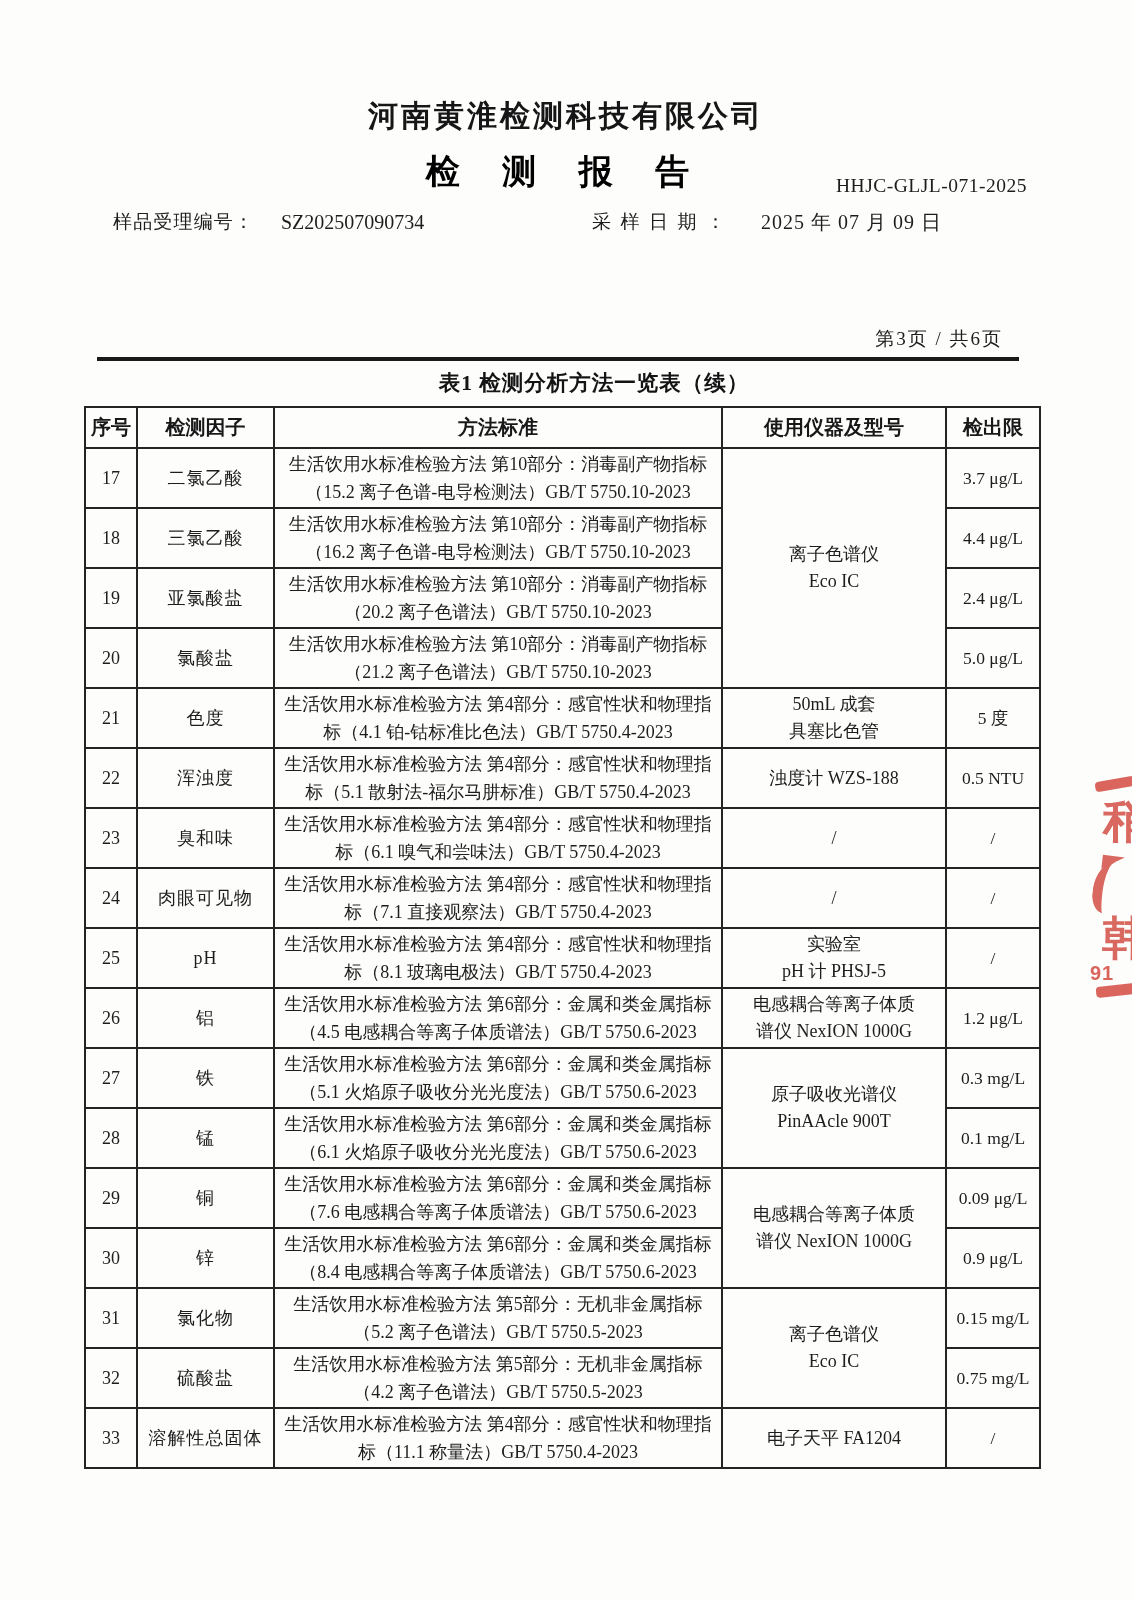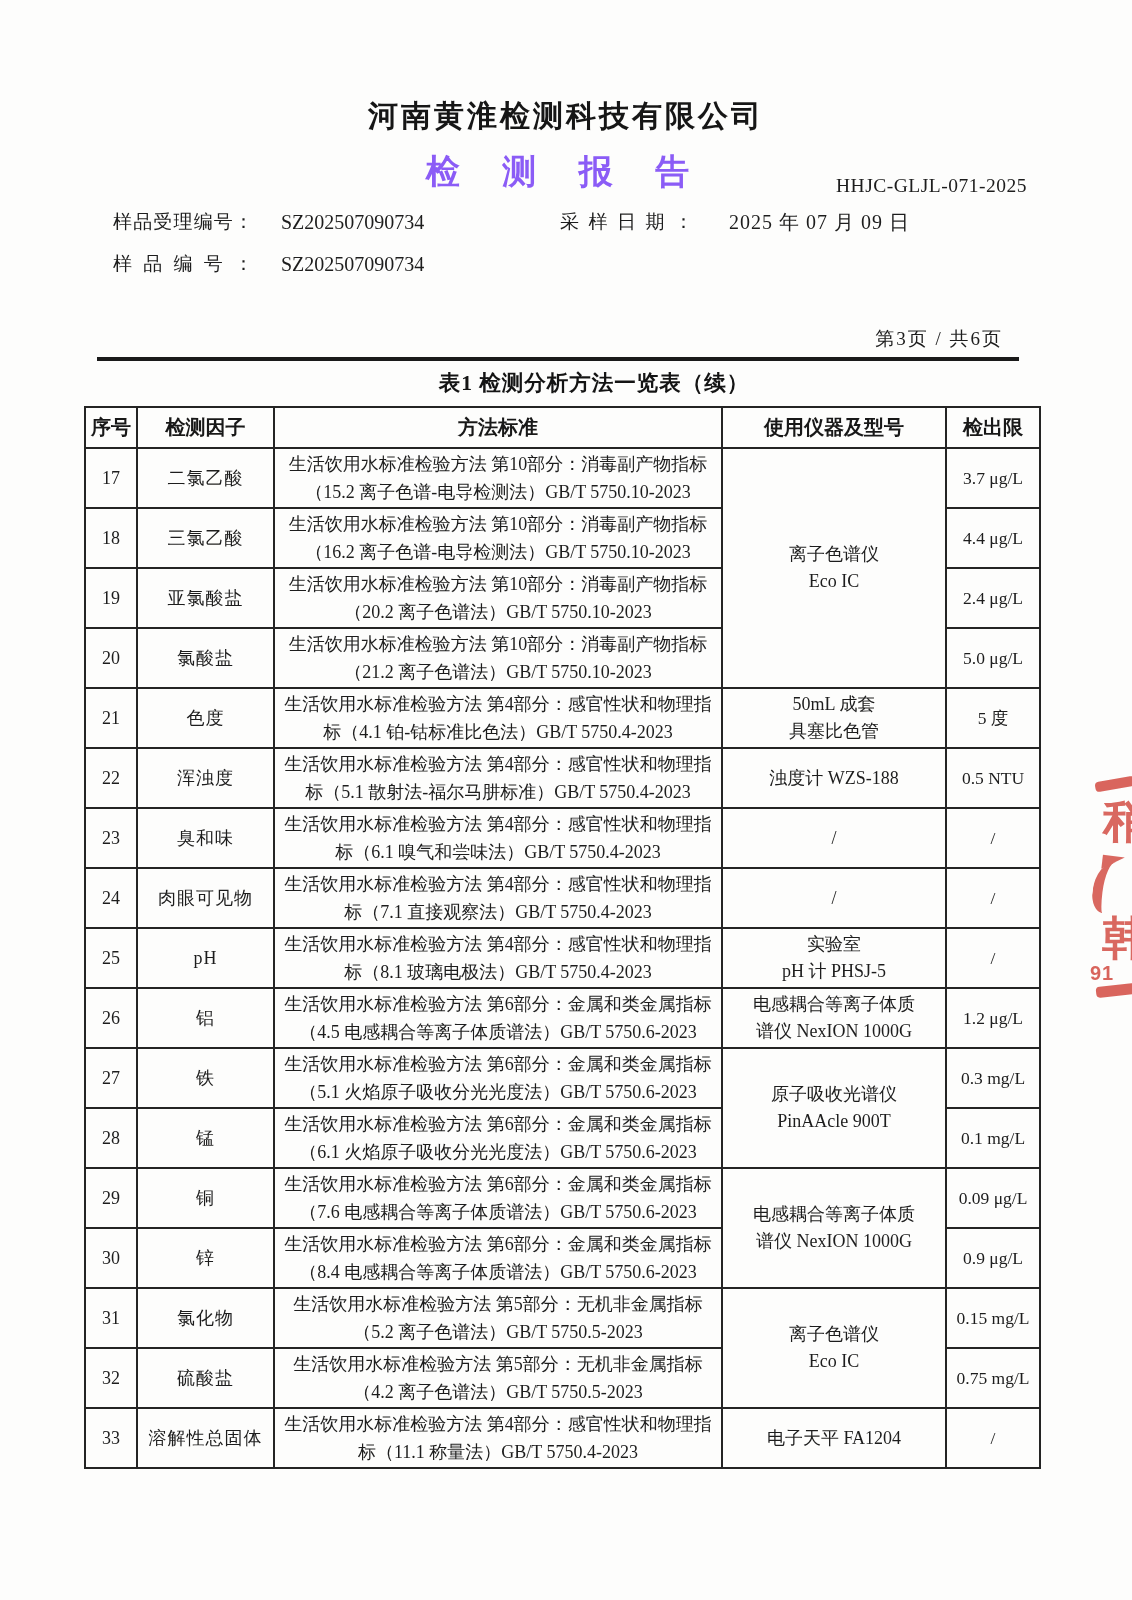--- a/index.html
+++ b/index.html
@@ -7,28 +7,28 @@
     width:1132px;height:1600px;position:relative;overflow:hidden;
     background:#fdfdfc;color:#1d1d1d;
     font-family:"Liberation Serif","DejaVu Serif",serif;
   }
   .company{
     position:absolute;top:96px;left:0;width:100%;text-align:center;
     font-size:30px;font-weight:bold;letter-spacing:3px;color:#161616;
   }
   .report-title{
     position:absolute;top:149px;left:0;width:100%;text-align:center;
-    font-size:34px;font-weight:bold;letter-spacing:17px;color:#8b5cf6;
+    font-size:34px;font-weight:bold;letter-spacing:17px;color:#000000;
   }
   .doc-number{
     position:absolute;top:175px;left:836px;font-size:19.5px;letter-spacing:.5px;
   }
   .info-col{position:absolute;font-size:19px;}
   .info-left{left:113px;top:210px;}
-  .info-right{left:560px;top:210px;}
+  .info-right{left:592px;top:210px;}
   .info-row{height:24px;line-height:24px;margin-bottom:18px;white-space:nowrap;}
   .info-left .lbl{display:inline-block;width:140px;text-align:justify;text-align-last:justify;vertical-align:top;}
   .info-right .lbl{display:inline-block;width:133px;text-align:justify;text-align-last:justify;vertical-align:top;}
   .info-left .val{margin-left:28px;font-size:20px;}
   .info-right .val{margin-left:36px;font-size:20px;letter-spacing:1px;}
   .page-indicator{
     position:absolute;top:326px;right:129px;font-size:19px;letter-spacing:2px;
   }
   .rule{position:absolute;top:357px;left:97px;width:922px;height:4px;background:#1a1a1a;}
   .table-title{
@@ -74,23 +74,20 @@
 <body>
 
 <div class="company">河南黄淮检测科技有限公司</div>
 <div class="report-title">检 测 报 告</div>
 <div class="doc-number">HHJC-GLJL-071-2025</div>
 
 <div class="info-col info-left">
   <div class="info-row">
     <span class="lbl">样品受理编号：</span><span class="val">SZ202507090734</span>
   </div>
-  <div class="info-row">
-    <span class="lbl">样品编号：</span><span class="val">SZ202507090734</span>
-  </div>
 </div>
 
 <div class="info-col info-right">
   <div class="info-row">
     <span class="lbl">采样日期：</span><span class="val">2025 年 07 月 09 日</span>
   </div>
 </div>
 
 <div class="page-indicator">第3页 / 共6页</div>
 <div class="rule"></div>

